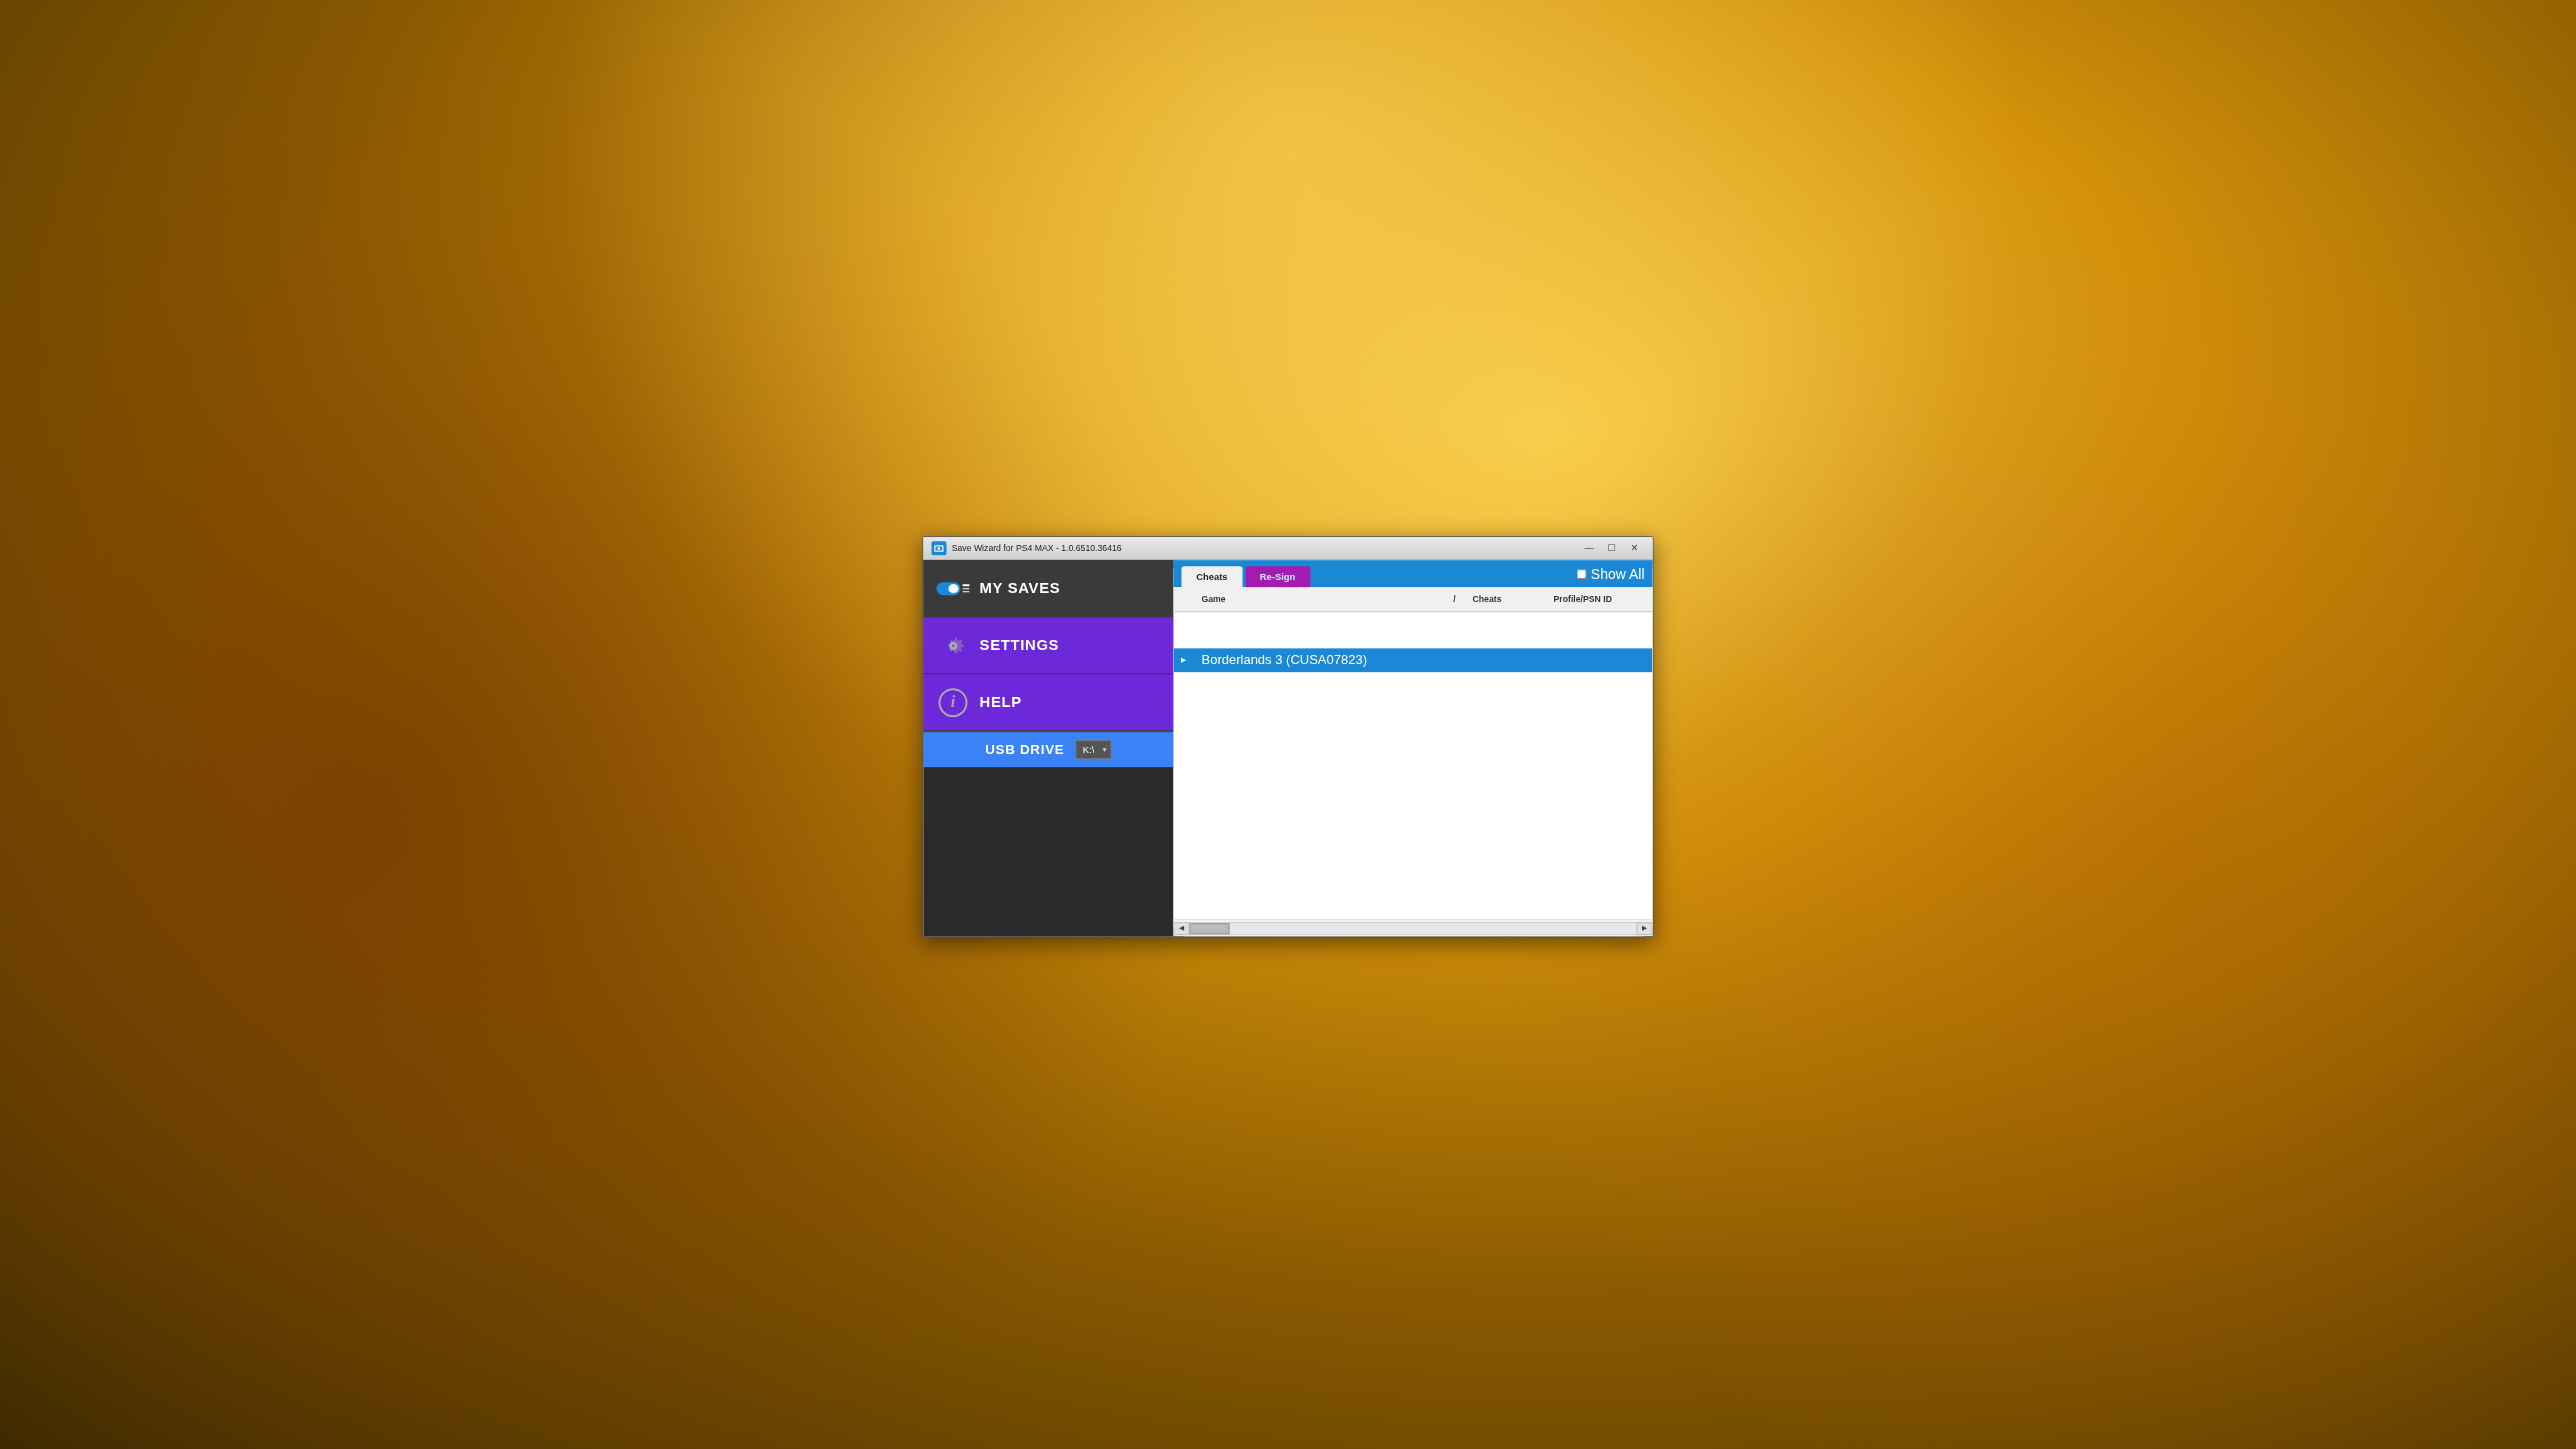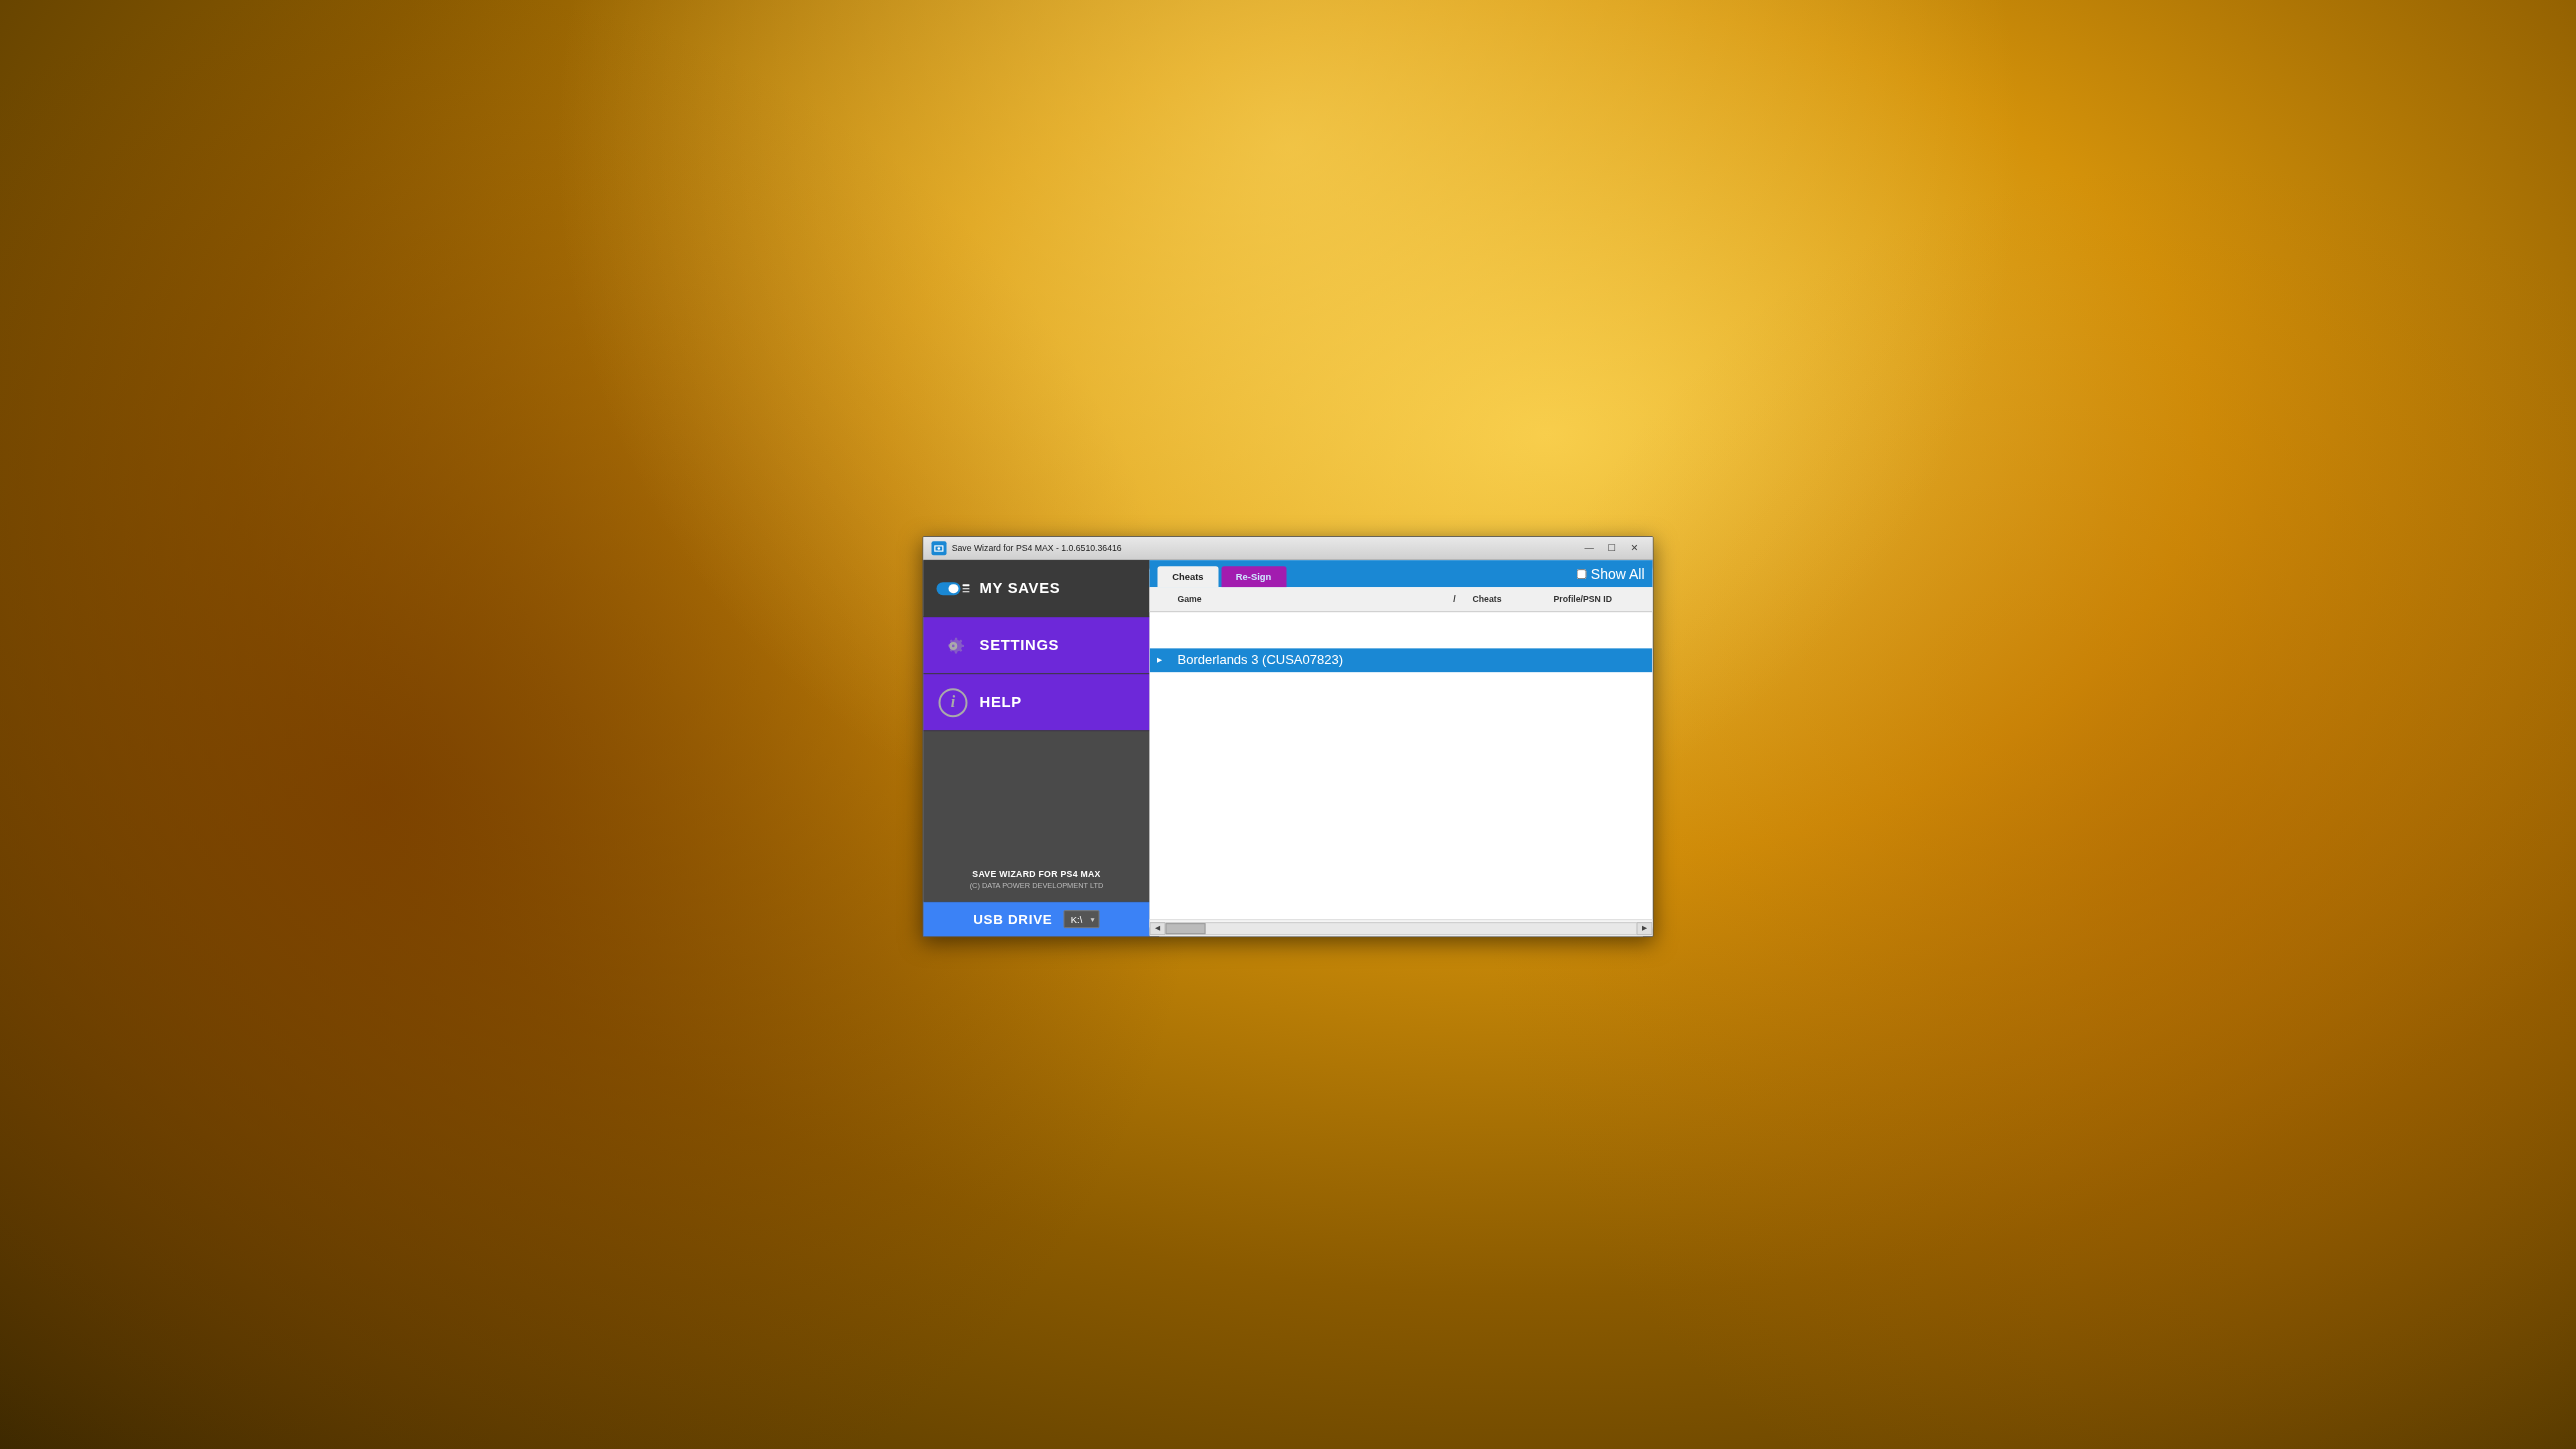--- a/index.html
+++ b/index.html
@@ -90,21 +90,21 @@
     }
 
     
     .main-layout {
       display: flex;
       height: 376px;
     }
 
     
     .sidebar {
-      width: 226px;
+      width: 250px;
       background: #2a2a2a;
       display: flex;
       flex-direction: column;
       flex-shrink: 0;
     }
 
     .sidebar-item {
       display: flex;
       align-items: center;
       padding: 12px 13.4px;
@@ -458,24 +458,20 @@
         <span class="sidebar-item-label">SETTINGS</span>
       </div>
 
       <div class="sidebar-item">
         <div class="sidebar-item-icon">
           <div class="info-circle">i</div>
         </div>
         <span class="sidebar-item-label">HELP</span>
       </div>
 
-      <div class="sidebar-ad">
-        <div class="sidebar-ad-title">SAVE WIZARD FOR PS4 MAX</div>
-        <div class="sidebar-ad-subtitle">(C) DATA POWER DEVELOPMENT LTD</div>
-      </div>
 
       <div class="usb-bar">
         <span class="usb-label">USB DRIVE</span>
         <div class="usb-select-wrap">
           <select class="usb-select">
             <option>K:\</option>
           </select>
         </div>
       </div>
 

